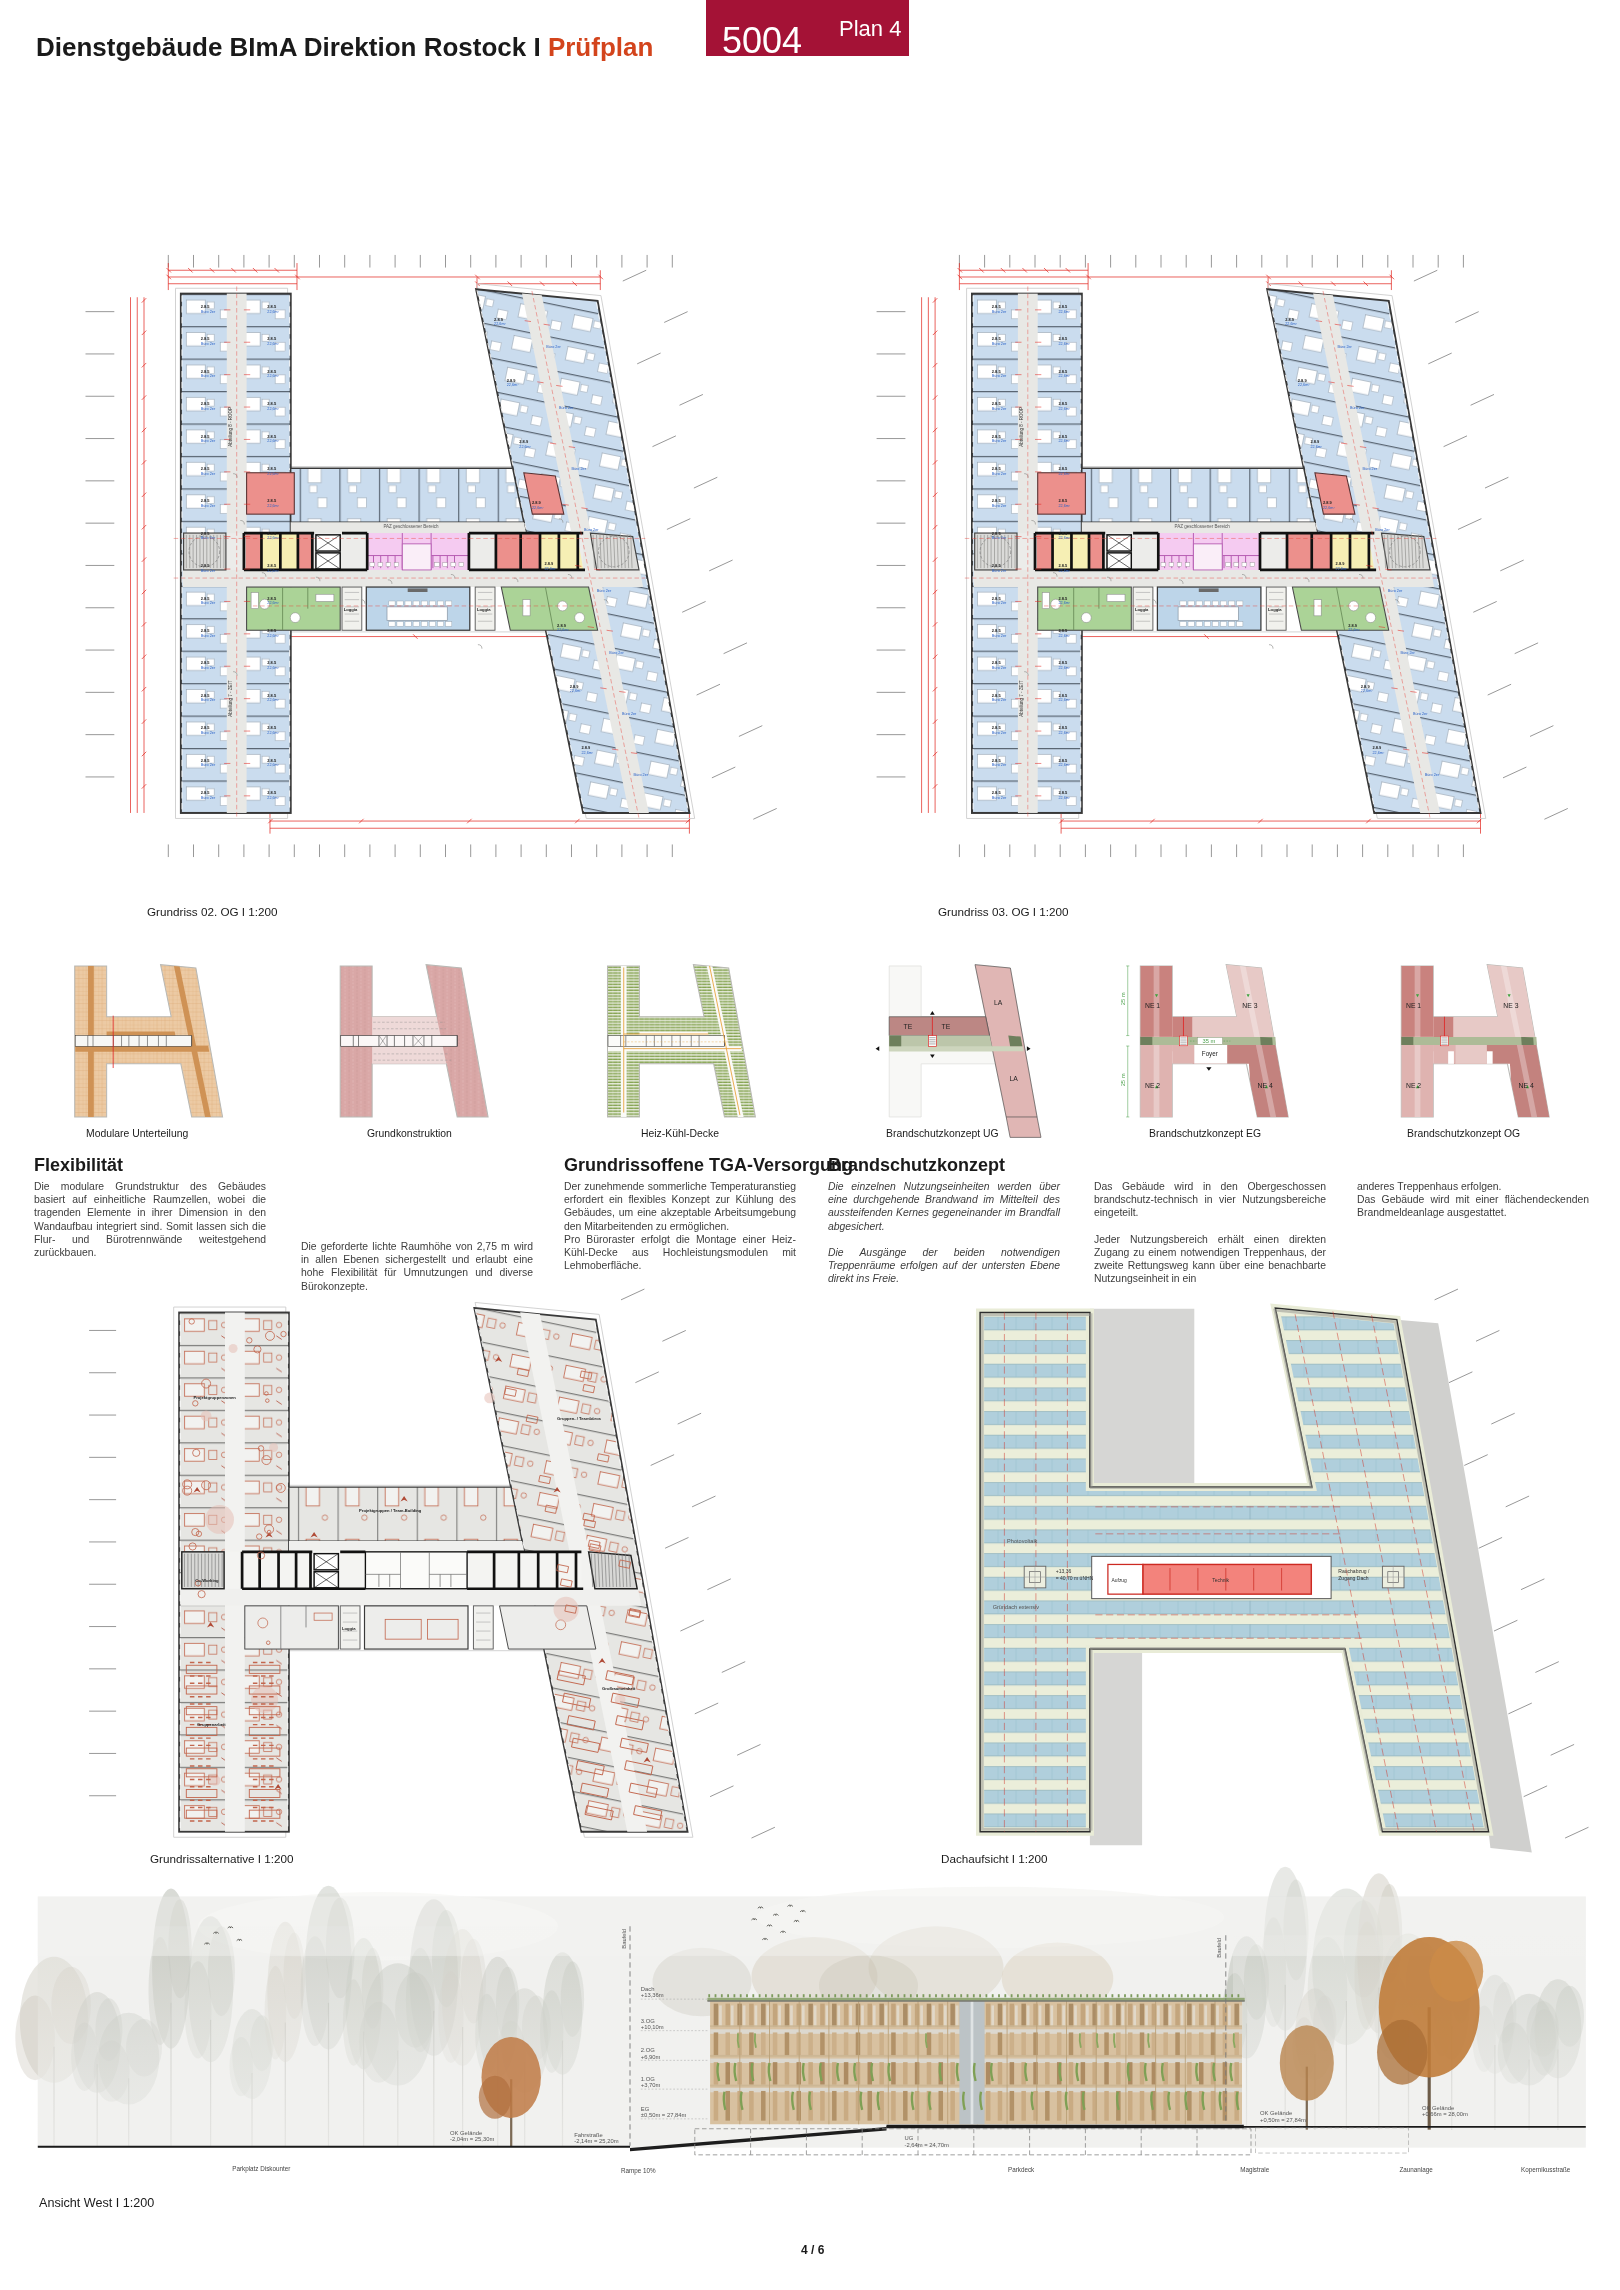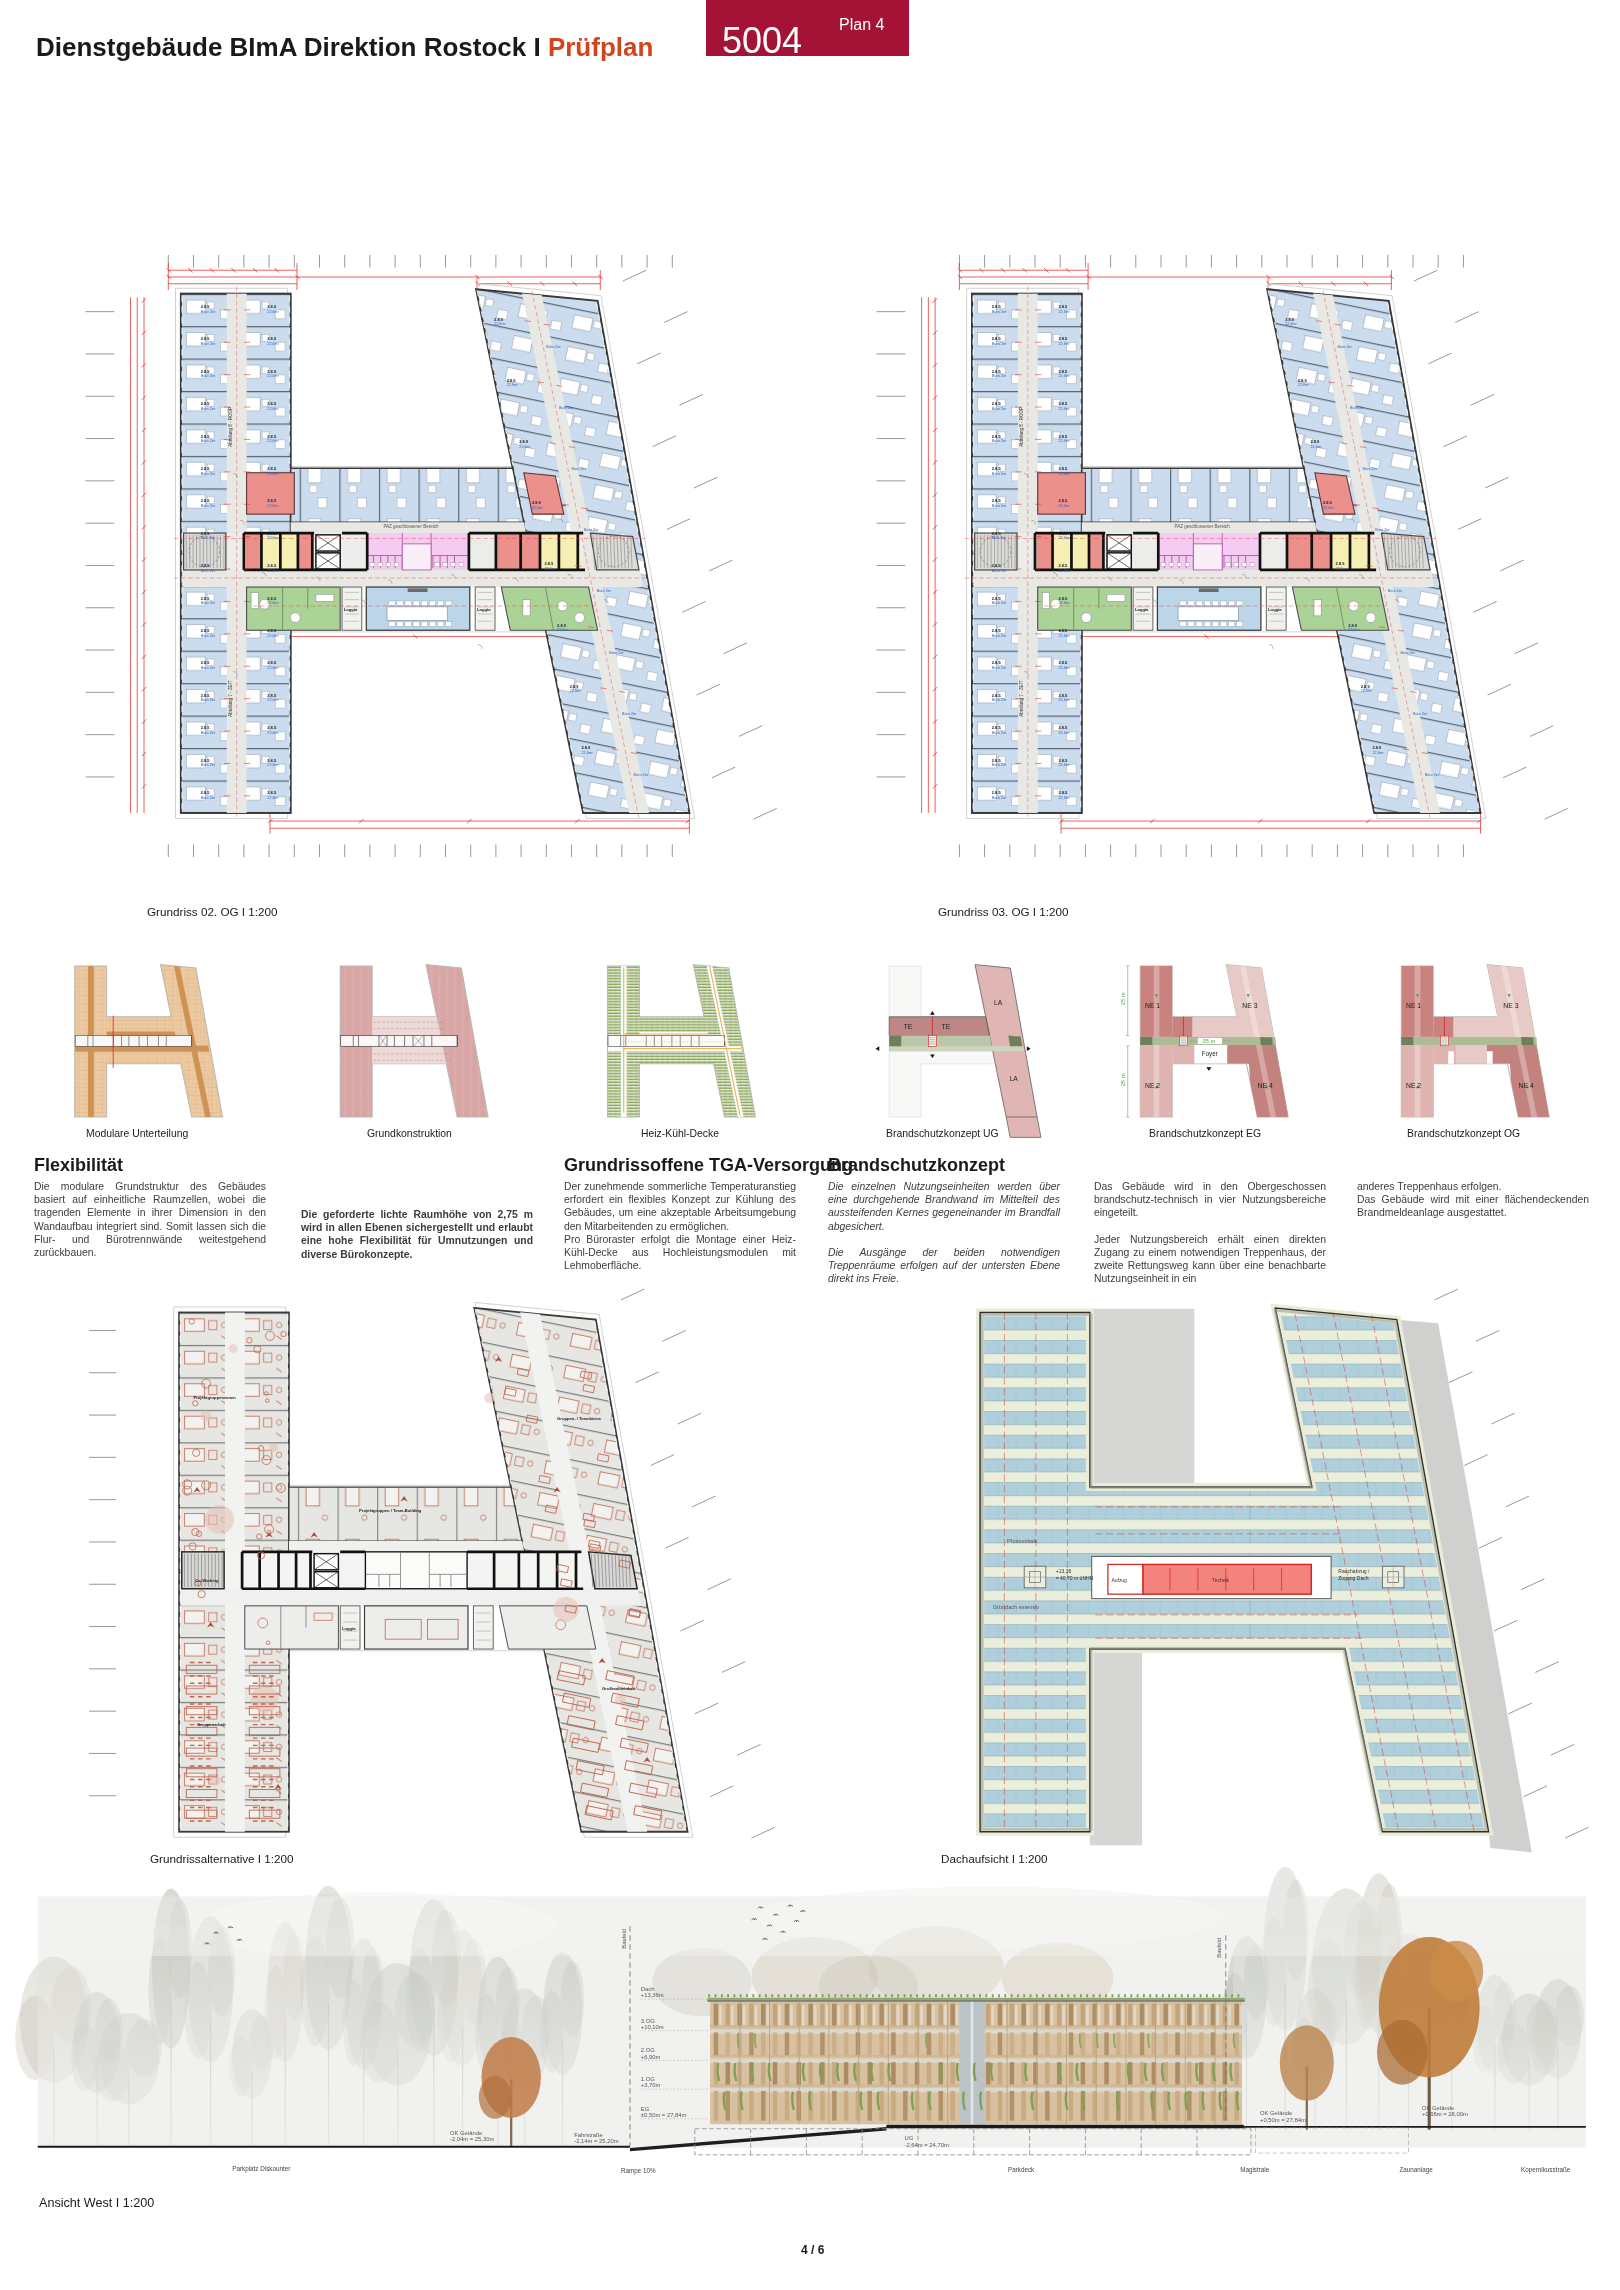--- a/index.html
+++ b/index.html
@@ -1197,40 +1197,40 @@
         <text x="1555" y="2413">Zaunanlage</text>
         <text x="1690" y="2413">Kopernikusstraße</text>
       </g>
     </g>
   </svg>
 
 <div style="position:absolute;left:36px;top:32px;font-size:26px;font-weight:bold;color:#1a1a1a;white-space:nowrap;">Dienstgebäude BImA Direktion Rostock I <span style="color:#d3441c">Prüfplan</span></div>
 
 <div style="position:absolute;left:706px;top:0;width:203px;height:56px;background:#a41236;color:#fff;">
 <span style="position:absolute;left:16px;top:20px;font-size:36px;">5004</span>
-<span style="position:absolute;left:133px;top:16px;font-size:16px;text-align:right;">Plan 4</span>
+<span style="position:absolute;left:133px;top:16px;font-size:22px;text-align:right;">Plan 4</span>
 </div>
 
 <div class="lbl" style="left:147px;top:905px;">Grundriss 02. OG I 1:200</div>
 <div class="lbl" style="left:938px;top:905px;">Grundriss 03. OG I 1:200</div>
 <div class="lbl" style="left:150px;top:1852px;">Grundrissalternative I 1:200</div>
 <div class="lbl" style="left:941px;top:1852px;">Dachaufsicht I 1:200</div>
 <div class="lbl" style="left:39px;top:2196px;font-size:12.6px;">Ansicht West I 1:200</div>
 
 <div class="cap" style="left:86px;top:1128px;">Modulare Unterteilung</div>
 <div class="cap" style="left:367px;top:1128px;">Grundkonstruktion</div>
 <div class="cap" style="left:641px;top:1128px;">Heiz-Kühl-Decke</div>
 <div class="cap" style="left:886px;top:1128px;">Brandschutzkonzept UG</div>
 <div class="cap" style="left:1149px;top:1128px;">Brandschutzkonzept EG</div>
 <div class="cap" style="left:1407px;top:1128px;">Brandschutzkonzept OG</div>
 
 <div class="hd" style="left:34px;top:1155px;">Flexibilität</div>
 <div class="hd" style="left:564px;top:1155px;">Grundrissoffene TGA-Versorgung</div>
 <div class="hd" style="left:828px;top:1155px;">Brandschutzkonzept</div>
 
 <div class="col" style="left:34px;top:1180px;">Die modulare Grundstruktur des Gebäudes basiert auf einheitliche Raumzellen, wobei die tragenden Elemente in ihrer Dimension in den Wandaufbau integriert sind. Somit lassen sich die Flur- und Bürotrennwände weitestgehend zurückbauen.</div>
-<div class="col" style="left:301px;top:1208px;font-weight:bold;">Die geforderte lichte Raumhöhe von 2,75 m wird in allen Ebenen sichergestellt und erlaubt eine hohe Flexibilität für Umnutzungen und diverse Bürokonzepte.</div>
+<div class="col" style="left:301px;top:1240px;">Die geforderte lichte Raumhöhe von 2,75 m wird in allen Ebenen sichergestellt und erlaubt eine hohe Flexibilität für Umnutzungen und diverse Bürokonzepte.</div>
 <div class="col" style="left:564px;top:1180px;">Der zunehmende sommerliche Temperaturanstieg erfordert ein flexibles Konzept zur Kühlung des Gebäudes, um eine akzeptable Arbeitsumgebung den Mitarbeitenden zu ermöglichen.<br>Pro Büroraster erfolgt die Montage einer Heiz- Kühl-Decke aus Hochleistungsmodulen mit Lehmoberfläche.</div>
 <div class="col" style="left:828px;top:1180px;font-style:italic;">Die einzelnen Nutzungseinheiten werden über eine durchgehende Brandwand im Mittelteil des aussteifenden Kernes gegeneinander im Brandfall abgesichert.<br><br>Die Ausgänge der beiden notwendigen Treppenräume erfolgen auf der untersten Ebene direkt ins Freie.</div>
 <div class="col" style="left:1094px;top:1180px;">Das Gebäude wird in den Obergeschossen brandschutz-technisch in vier Nutzungsbereiche eingeteilt.<br><br>Jeder Nutzungsbereich erhält einen direkten Zugang zu einem notwendigen Treppenhaus, der zweite Rettungsweg kann über eine benachbarte Nutzungseinheit in ein</div>
 <div class="col" style="left:1357px;top:1180px;">anderes Treppenhaus erfolgen.<br>Das Gebäude wird mit einer flächendeckenden Brandmeldeanlage ausgestattet.</div>
 
 <div style="position:absolute;left:801px;top:2243px;font-size:12px;font-weight:bold;color:#1a1a1a;">4 / 6</div>
 
 </body></html>

